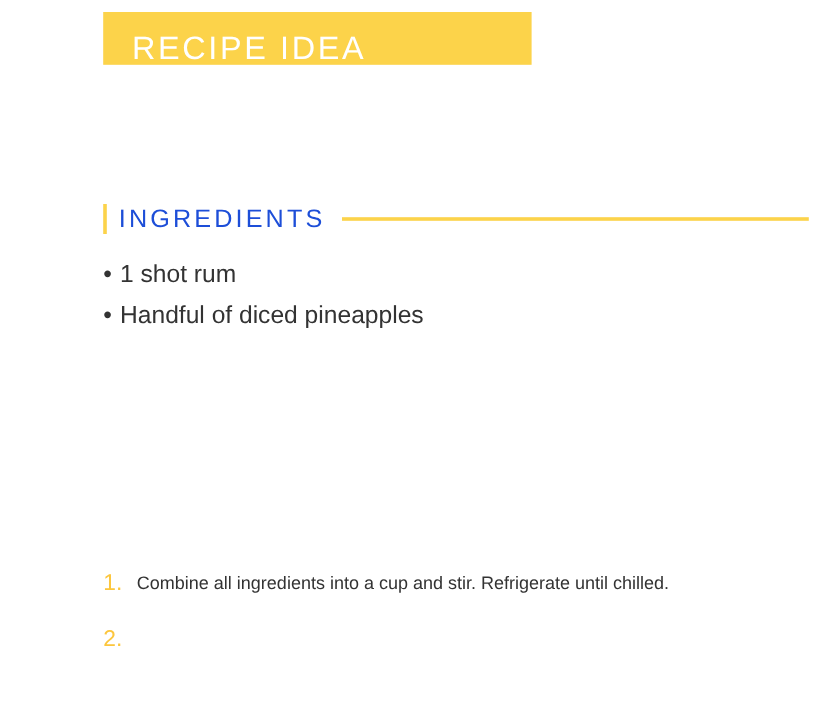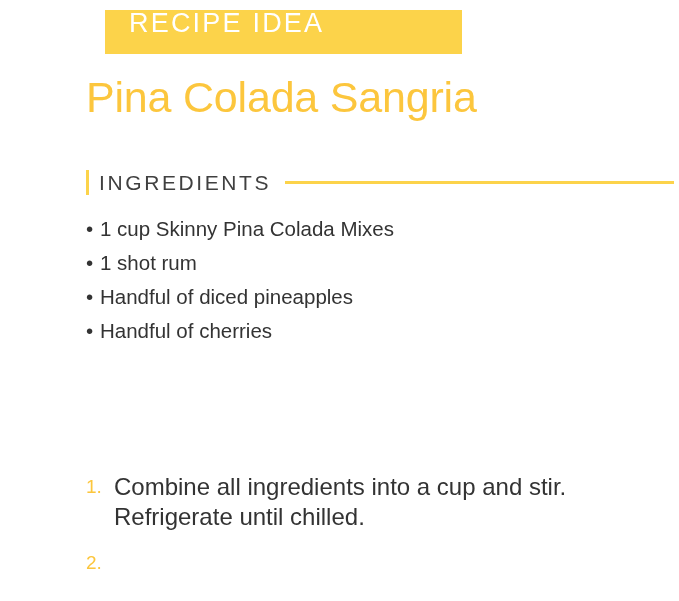--- a/index.html
+++ b/index.html
@@ -23,22 +23,21 @@
 
   
   .banner {
     position: absolute;
     left: 86px;
     top: 10px;
     width: 357px;
     height: 44px;
     background: #fcd34a;
     display: flex;
-    align-items: flex-start;
-    margin-left: 19px;
+    align-items: flex-end;
   }
   .banner-text {
     color: #ffffff;
     font-size: 27px;
     letter-spacing: 2.2px;
     font-weight: 500;
     padding-left: 24px;
     line-height: 1;
   }
 
@@ -64,21 +63,21 @@
     width: 588px;
   }
   .section-head .bar {
     width: 3px;
     height: 25px;
     background: #fcd34a;
     margin-right: 10px;
     flex: none;
   }
   .section-head .label {
-    color: #404040;
+    color: #1d4ed8;
     font-size: 21px;
     letter-spacing: 2.6px;
     font-weight: 400;
     white-space: nowrap;
   }
   .section-head .rule {
     flex: 1 1 auto;
     height: 3px;
     background: #fcd34a;
     margin-left: 14px;
@@ -121,46 +120,43 @@
   }
   .instruction .num {
     color: #fcc63d;
     font-size: 19px;
     width: 28px;
     flex: none;
     line-height: 30px;
   }
   .instruction .body {
     color: #333333;
-    font-size: 24px;
+    font-size: 15px;
     line-height: 30px;
   }
 </style>
 </head>
 <body>
 
 <div class="card">
 
   <div class="banner">
     <span class="banner-text">RECIPE IDEA</span>
   </div>
 
-  <div class="title">Pina Colada Sangria</div>
 
   <div class="section-head" id="ingredients-head">
     <span class="bar"></span>
     <span class="label">INGREDIENTS</span>
     <span class="rule"></span>
   </div>
 
   <ul class="ingredients">
-    <li><span class="dot">•</span><span>1 cup Skinny Pina Colada Mixes</span></li>
     <li><span class="dot">•</span><span>1 shot rum</span></li>
     <li><span class="dot">•</span><span>Handful of diced pineapples</span></li>
-    <li><span class="dot">•</span><span>Handful of cherries</span></li>
   </ul>
 
 
   <div class="instructions">
     <div class="instruction">
       <span class="num">1.</span>
       <span class="body">Combine all ingredients into a cup and stir. Refrigerate until chilled.</span>
     </div>
     <div class="instruction">
       <span class="num">2.</span>

